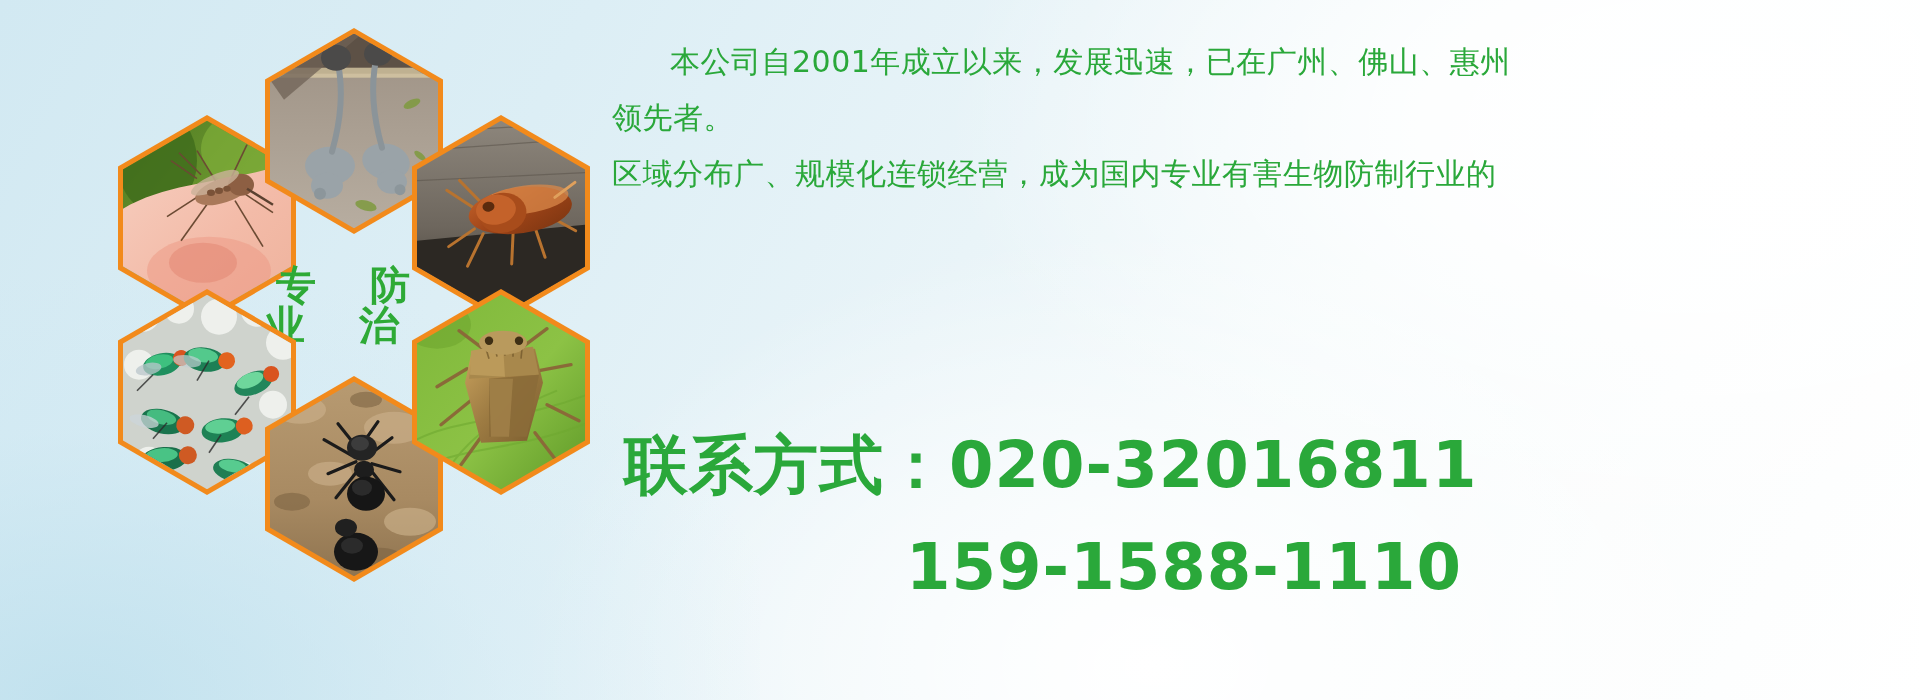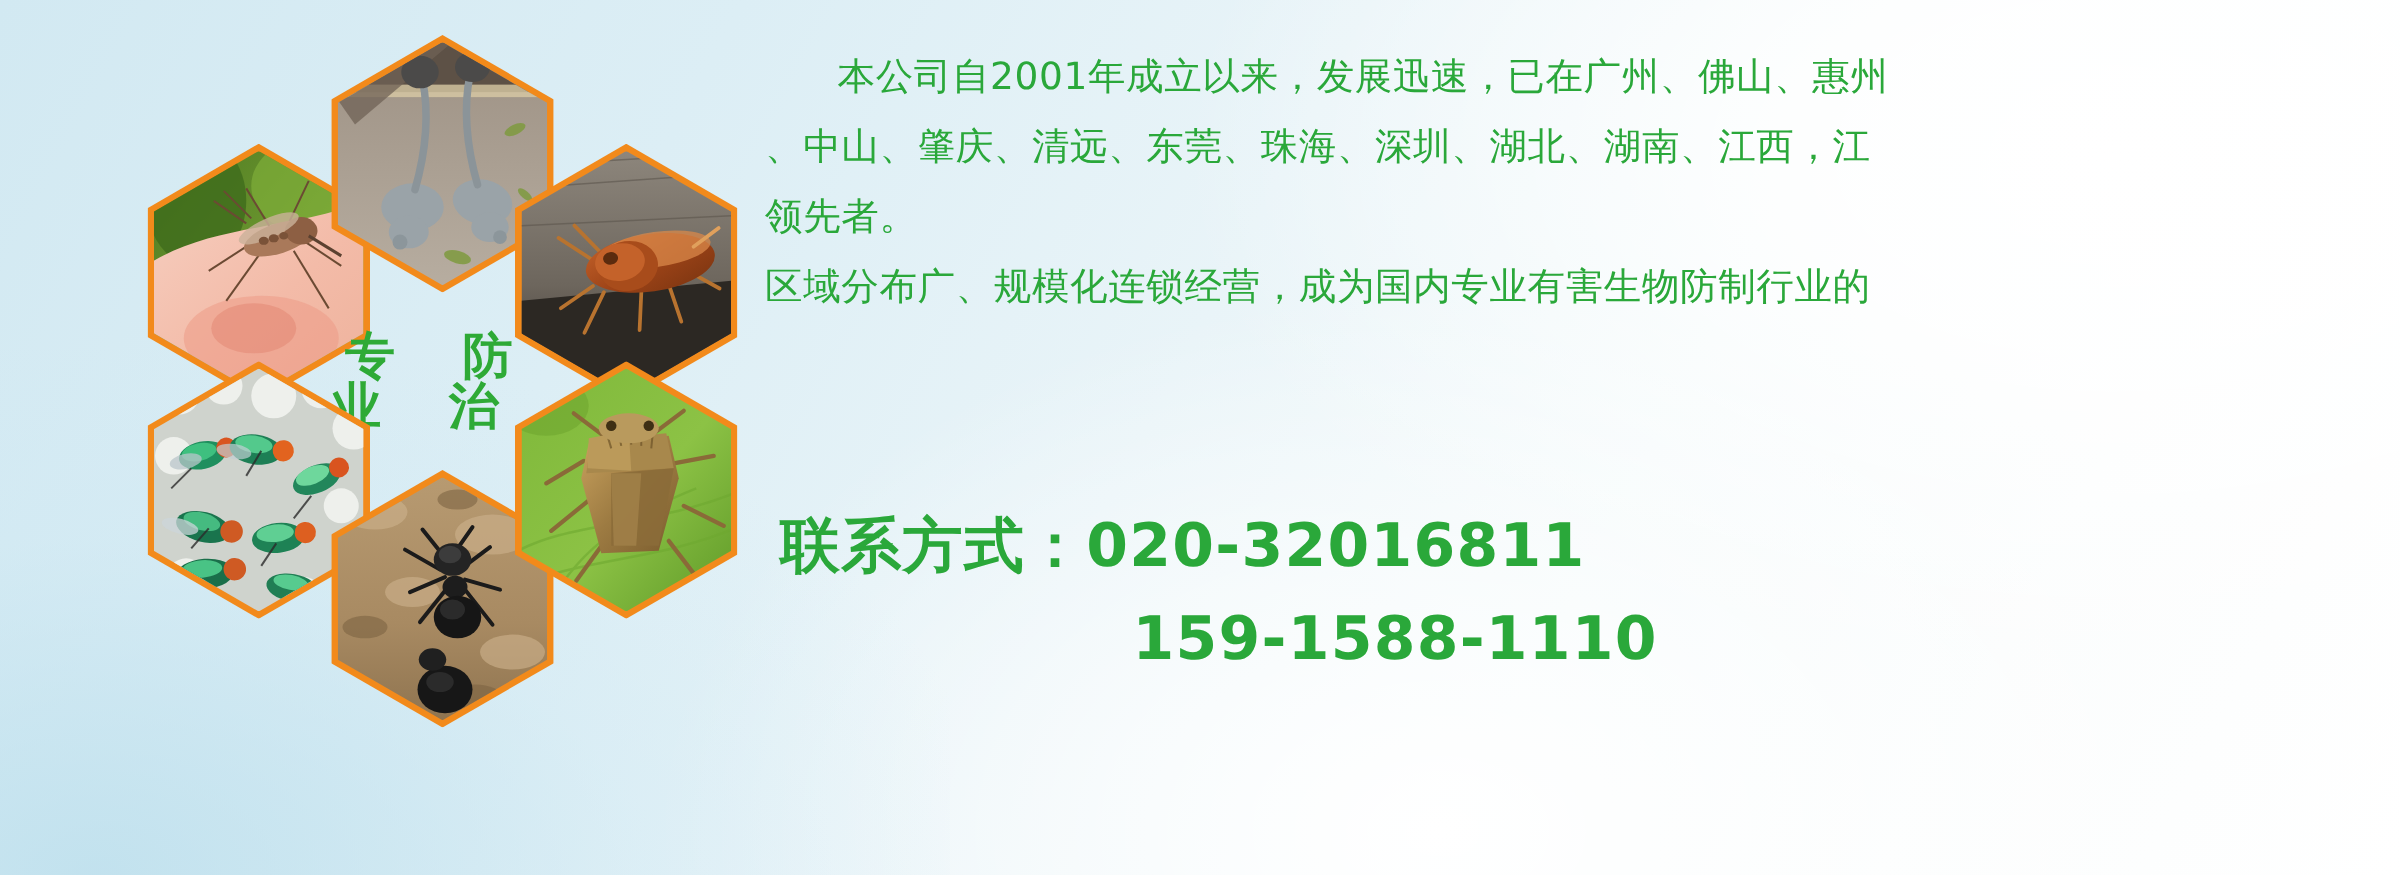--- a/index.html
+++ b/index.html
@@ -53,23 +53,24 @@
   #copy{position:absolute;left:612px;top:34px;width:1290px;}
   .body-line{
     color:#2aa83a;font-size:30px;line-height:56px;font-weight:500;
     letter-spacing:0.5px;white-space:nowrap;
     font-family:"DejaVu Sans","Liberation Sans",sans-serif;
   }
   .body-line.first{text-indent:58px;}
 
   #contact{position:absolute;left:624px;top:400px;width:1250px;}
   .phone-line{
-    color:#2aa83a;font-weight:bold;font-size:48px;line-height:74px;
+    color:#2aa83a;font-weight:bold;font-size:64px;line-height:74px;
     letter-spacing:1px;white-space:nowrap;
     font-family:"DejaVu Sans","Liberation Sans",sans-serif;
+    margin-top:28px;
   }
   .phone-line.second{padding-left:282px;}
 </style>
 </head>
 <body>
 
 <div id="banner">
 
   <div id="honeycomb">
 
@@ -371,21 +372,20 @@
             <circle cx="76" cy="16" r="4.2" fill="#3e2f14"></circle>
           </g>
         </svg>
       </div>
     </div>
 
   </div>
 
   <div id="copy">
     <div class="body-line first">本公司自2001年成立以来，发展迅速，已在广州、佛山、惠州</div>
-    <div class="body-line">、中山、肇庆、清远、东莞、珠海、深圳、湖北、湖南、江西，江</div>
     <div class="body-line">领先者。</div>
     <div class="body-line">区域分布广、规模化连锁经营，成为国内专业有害生物防制行业的</div>
   </div>
 
   <div id="contact">
     <div class="phone-line">联系方式：020-32016811</div>
     <div class="phone-line second">159-1588-1110</div>
   </div>
 
 </div>

